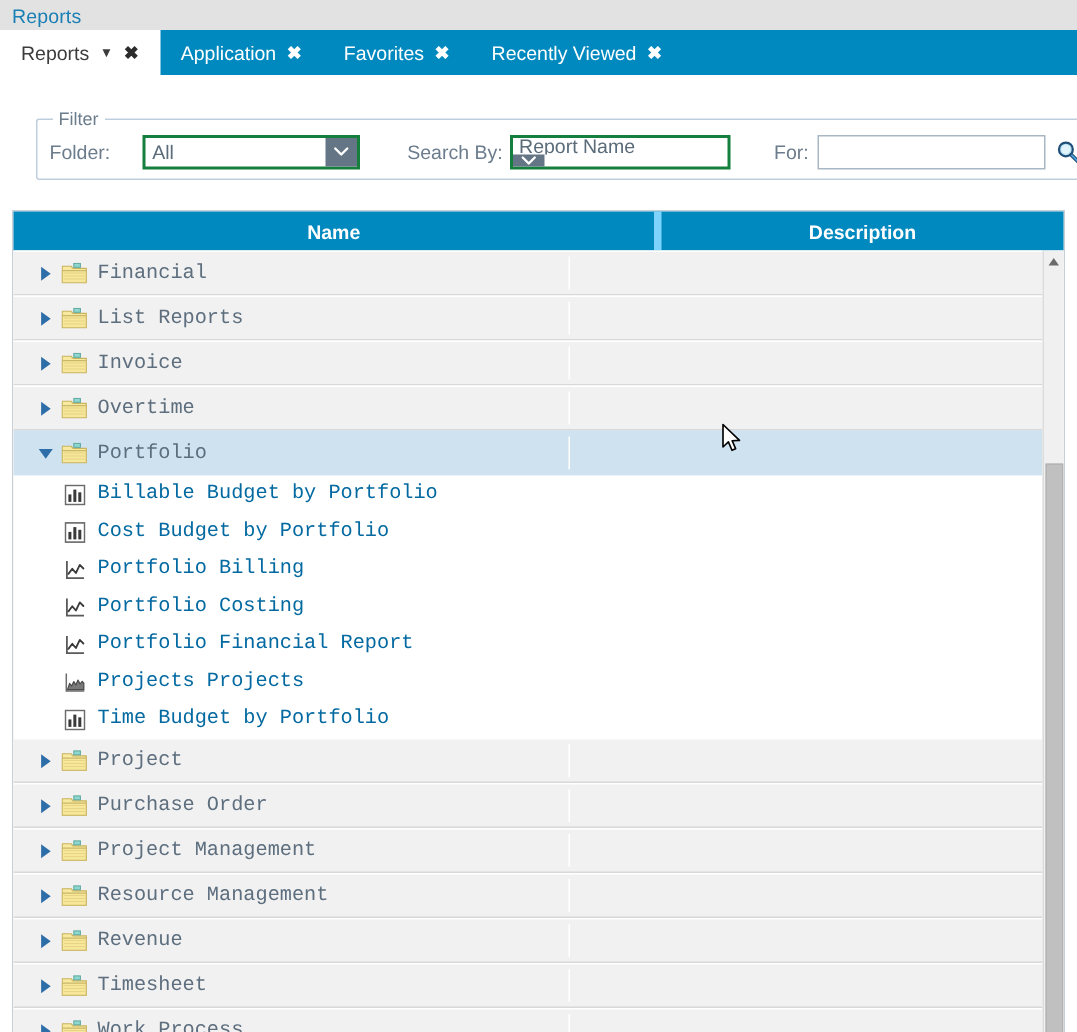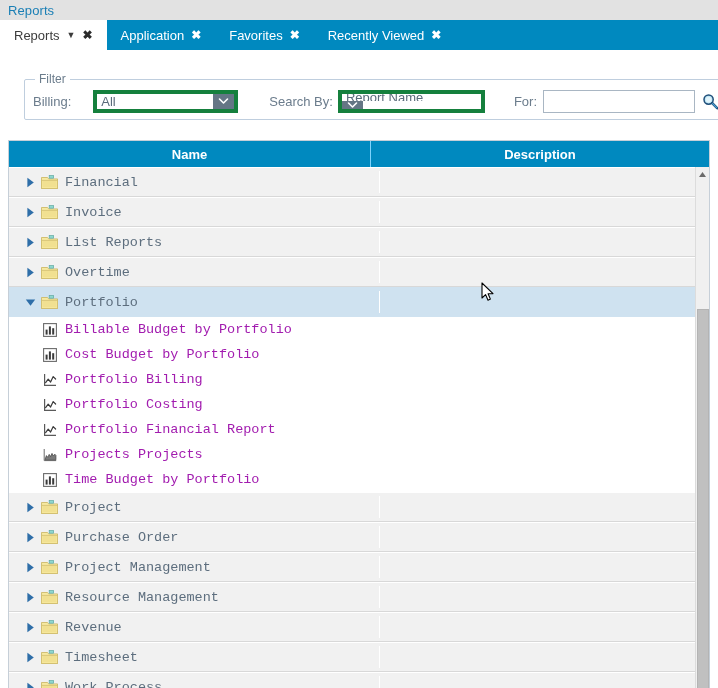--- a/index.html
+++ b/index.html
@@ -98,21 +98,21 @@
     color: #6b7c8c;
     font-size: 13px;
     white-space: nowrap;
   }
 
   
   .selectbox {
     display: inline-flex;
     align-items: stretch;
     height: 23px;
-    border: 4px solid #15803d;
+    border: 2px solid #15803d;
     background: #ffffff;
     box-sizing: border-box;
   }
   .selectbox .val {
     flex: 1;
     display: flex;
     align-items: center;
     padding: 0 4px;
     font-size: 13px;
     color: #5a6b7a;
@@ -161,21 +161,21 @@
   }
   .gridhead .hcell {
     display: flex;
     align-items: center;
     justify-content: center;
     color: #ffffff;
     font-weight: bold;
     font-size: 13px;
     box-sizing: border-box;
   }
-  .gridhead .hcell.name { width: 362px; border-right: 1px solid #7dd3fc; }
+  .gridhead .hcell.name { width: 432px; border-right: 5px solid #7dd3fc; }
   .gridhead .hcell.desc { flex: 1; }
 
   .gridbody {
     position: relative;
     height: 545px;
     overflow: hidden;
     background: #ffffff;
   }
   .rows {
     position: absolute;
@@ -231,21 +231,21 @@
     flex: 0 0 auto;
     display: flex;
     align-items: center;
   }
   .rowlabel {
     margin-left: 7px;
     font-size: 13.5px;
     color: #5d6e7e;
     white-space: nowrap;
   }
-  .row.child .rowlabel { color: #a21caf; }
+  .row.child .rowlabel { color: #0369a1; }
   .childicon {
     margin-left: 33px;
     width: 16px;
     height: 16px;
     flex: 0 0 auto;
     display: flex;
     align-items: center;
     justify-content: center;
   }
 
@@ -313,21 +313,21 @@
       <span>Recently Viewed</span>
       <span class="tclose">✖</span>
     </div>
   </div>
 
 <div class="filterwrap">
   <fieldset class="filter">
     <legend>Filter</legend>
     <div class="filterrow">
 
-      <span class="lbl">Billing:</span>
+      <span class="lbl">Folder:</span>
       <div class="selectbox" style="width:145px; margin-left:22px;">
         <span class="val">All</span>
         <span class="arrowbtn">
           <svg width="11" height="8" viewBox="0 0 11 8">
             <path d="M1.5 2 L5.5 6 L9.5 2" fill="none" stroke="#ffffff" stroke-width="1.6" stroke-linecap="round" stroke-linejoin="round"></path>
           </svg>
         </span>
       </div>
 
       <span class="lbl" style="margin-left:31px;">Search By:</span>
@@ -389,38 +389,38 @@
             </svg>
           </span>
           <span class="foldericon">
             <svg width="17" height="14" viewBox="0 0 17 14">
               <path d="M0.5 2.5 h6 l1.2 1.4 h8.8 v9.6 h-16 z" fill="#f7e9a0" stroke="#c9b45e" stroke-width="0.8"></path>
               <rect x="8.2" y="0.6" width="4.4" height="2.6" fill="#8fd8cf" stroke="#5fa9a0" stroke-width="0.7"></rect>
               <path d="M0.5 5.4 h16 v8.1 h-16 z" fill="#f6e79a" stroke="#cbb768" stroke-width="0.7"></path>
               <path d="M1.6 7.0 h13.8 M1.6 9.0 h13.8 M1.6 11.0 h13.8" stroke="#e8d483" stroke-width="0.7"></path>
             </svg>
           </span>
+          <span class="rowlabel">List Reports</span>
+          <span class="divider"></span>
+        </div>
+        <div class="row folder">
+          <span class="expander">
+            <svg width="9" height="11" viewBox="0 0 9 11">
+              <path d="M1.4 0.8 L7.8 5.5 L1.4 10.2 Z" fill="#2e6ea8"></path>
+            </svg>
+          </span>
+          <span class="foldericon">
+            <svg width="17" height="14" viewBox="0 0 17 14">
+              <path d="M0.5 2.5 h6 l1.2 1.4 h8.8 v9.6 h-16 z" fill="#f7e9a0" stroke="#c9b45e" stroke-width="0.8"></path>
+              <rect x="8.2" y="0.6" width="4.4" height="2.6" fill="#8fd8cf" stroke="#5fa9a0" stroke-width="0.7"></rect>
+              <path d="M0.5 5.4 h16 v8.1 h-16 z" fill="#f6e79a" stroke="#cbb768" stroke-width="0.7"></path>
+              <path d="M1.6 7.0 h13.8 M1.6 9.0 h13.8 M1.6 11.0 h13.8" stroke="#e8d483" stroke-width="0.7"></path>
+            </svg>
+          </span>
           <span class="rowlabel">Invoice</span>
-          <span class="divider"></span>
-        </div>
-        <div class="row folder">
-          <span class="expander">
-            <svg width="9" height="11" viewBox="0 0 9 11">
-              <path d="M1.4 0.8 L7.8 5.5 L1.4 10.2 Z" fill="#2e6ea8"></path>
-            </svg>
-          </span>
-          <span class="foldericon">
-            <svg width="17" height="14" viewBox="0 0 17 14">
-              <path d="M0.5 2.5 h6 l1.2 1.4 h8.8 v9.6 h-16 z" fill="#f7e9a0" stroke="#c9b45e" stroke-width="0.8"></path>
-              <rect x="8.2" y="0.6" width="4.4" height="2.6" fill="#8fd8cf" stroke="#5fa9a0" stroke-width="0.7"></rect>
-              <path d="M0.5 5.4 h16 v8.1 h-16 z" fill="#f6e79a" stroke="#cbb768" stroke-width="0.7"></path>
-              <path d="M1.6 7.0 h13.8 M1.6 9.0 h13.8 M1.6 11.0 h13.8" stroke="#e8d483" stroke-width="0.7"></path>
-            </svg>
-          </span>
-          <span class="rowlabel">List Reports</span>
           <span class="divider"></span>
         </div>
         <div class="row folder">
           <span class="expander">
             <svg width="9" height="11" viewBox="0 0 9 11">
               <path d="M1.4 0.8 L7.8 5.5 L1.4 10.2 Z" fill="#2e6ea8"></path>
             </svg>
           </span>
           <span class="foldericon">
             <svg width="17" height="14" viewBox="0 0 17 14">

